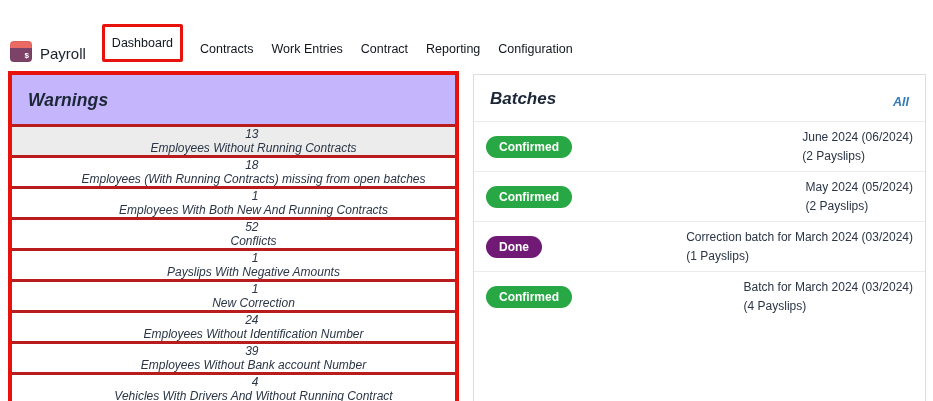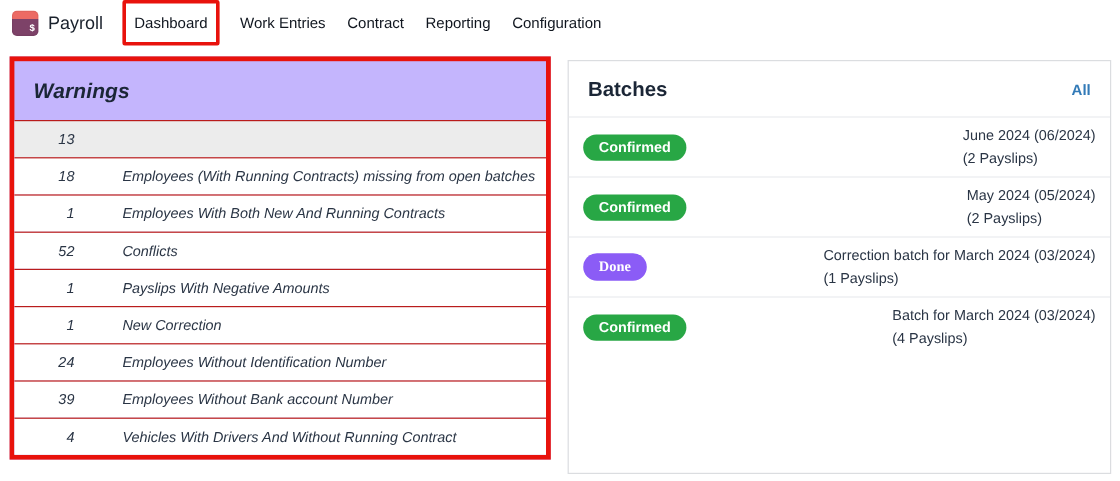--- a/index.html
+++ b/index.html
@@ -1,79 +1,81 @@
 <!DOCTYPE html>
 <html><head>
 <meta charset="utf-8">
 <style>
   * { margin:0; padding:0; box-sizing:border-box; }
   html,body { width:933px; height:401px; background:#ffffff; overflow:hidden;
     font-family:"Liberation Sans","DejaVu Sans",sans-serif; }
 
   
-  .topnav { display:flex; align-items:center; height:38px; padding:0 10px; background:#fff; }
+  .topnav { display:flex; align-items:flex-end; height:38px; padding:0 10px; background:#fff;margin-top:24px; }
   .app-icon { width:22px; height:21px; border-radius:4px; position:relative; flex:0 0 auto;
     background:linear-gradient(180deg,#ec6a64 0%,#ec6a64 32%,#7d4268 32%,#7d4268 100%);
     box-shadow:0 0 0 1px rgba(0,0,0,0.05) inset; }
   .app-icon::after { content:"$"; position:absolute; right:3px; bottom:2px; color:#fff;
     font-size:8px; font-weight:bold; }
   .brand { font-size:15px; color:#1a212c; margin:0 16px 0 8px; }
   .nav-item { font-size:12.5px; color:#10161f; padding:6px 9px; cursor:pointer; white-space:nowrap; }
   .nav-item.annotated { border:3px solid #e8120c; border-radius:2px; padding:9px 7px; margin-right:8px; }
 
   
   .content { display:flex; align-items:flex-start; gap:14px; padding:9px 7px 0 8px; }
 
   
   .warnings-panel { width:451px; border:4px solid #e8120c; background:#c4b5fd;font-style:italic; }
   .warnings-header { padding:15px 16px 13px 16px; }
   .warnings-title { font-size:17.5px; font-weight:700; color:#1b2636; letter-spacing:.1px; }
-  .warning-row { display:flex; align-items:center; height:31px; border-top:1px solid #b91c1c;
-    font-size:12px; color:#2a3545; cursor:pointer; background:#fff; }
+  .warning-row { display:flex; align-items:center; height:31px; border-top:3px solid #b91c1c;
+    font-size:12px; color:#2a3545; cursor:pointer; background:#fff;flex-direction:column; }
   .warning-row.active { background:#ececec; }
   .warning-count { width:50px; text-align:right; flex:0 0 auto; }
   .warning-label { margin-left:40px; }
 
   
   .batches-panel { flex:1; margin-top:3px; border:1px solid #dbdde0; background:#fff;
     min-height:345px; display:flex; flex-direction:column; }
-  .batches-header { display:flex; justify-content:space-between; align-items:center;
-    padding:14px 16px 12px 16px; }
+  .batches-header { display:flex; justify-content:space-between; align-items:flex-end;
+    padding:14px 16px 12px 16px;font-style:italic; }
   .batches-title { font-size:17px; font-weight:700; color:#1b2636; }
   .all-link { font-size:12.5px; font-weight:600; color:#327ab7; cursor:pointer; }
   .batch-row { display:flex; justify-content:space-between; align-items:center;
     height:50px; padding:0 12px 0 12px; border-top:1px solid #e9ebee; cursor:pointer; }
   .status-badge { border-radius:999px; padding:4px 13px; font-size:12px; font-weight:600;
     color:#fff; flex:0 0 auto; }
   .status-badge[data-tone="confirmed"] { background:#28a745; }
-  .status-badge[data-tone="done"] { background:#8b5cf6;font-family:Liberation Serif, serif; }
+  .status-badge[data-tone="done"] { background:#701a75; }
   .batch-text { text-align:left; font-size:12px; color:#2a3545; line-height:1.55; }
   .batch-filler { flex:1; }
 </style>
 </head>
 <body>
 
 <div class="topnav">
   <span class="app-icon"></span>
   <span class="brand">Payroll</span>
   <span class="nav-item annotated">Dashboard</span>
+  <span class="nav-item">Contracts</span>
   <span class="nav-item">Work Entries</span>
   <span class="nav-item">Contract</span>
   <span class="nav-item">Reporting</span>
   <span class="nav-item">Configuration</span>
 </div>
 
 <div class="content">
 
   <div class="warnings-panel">
     <div class="warnings-header">
       <span class="warnings-title">Warnings</span>
     </div>
     <div class="warning-row active">
       <span class="warning-count">13</span>
+      <span class="warning-label">Employees Without Running Contracts</span>
     </div>
     <div class="warning-row">
       <span class="warning-count">18</span>
       <span class="warning-label">Employees (With Running Contracts) missing from open batches</span>
     </div>
     <div class="warning-row">
       <span class="warning-count">1</span>
       <span class="warning-label">Employees With Both New And Running Contracts</span>
     </div>
     <div class="warning-row">

